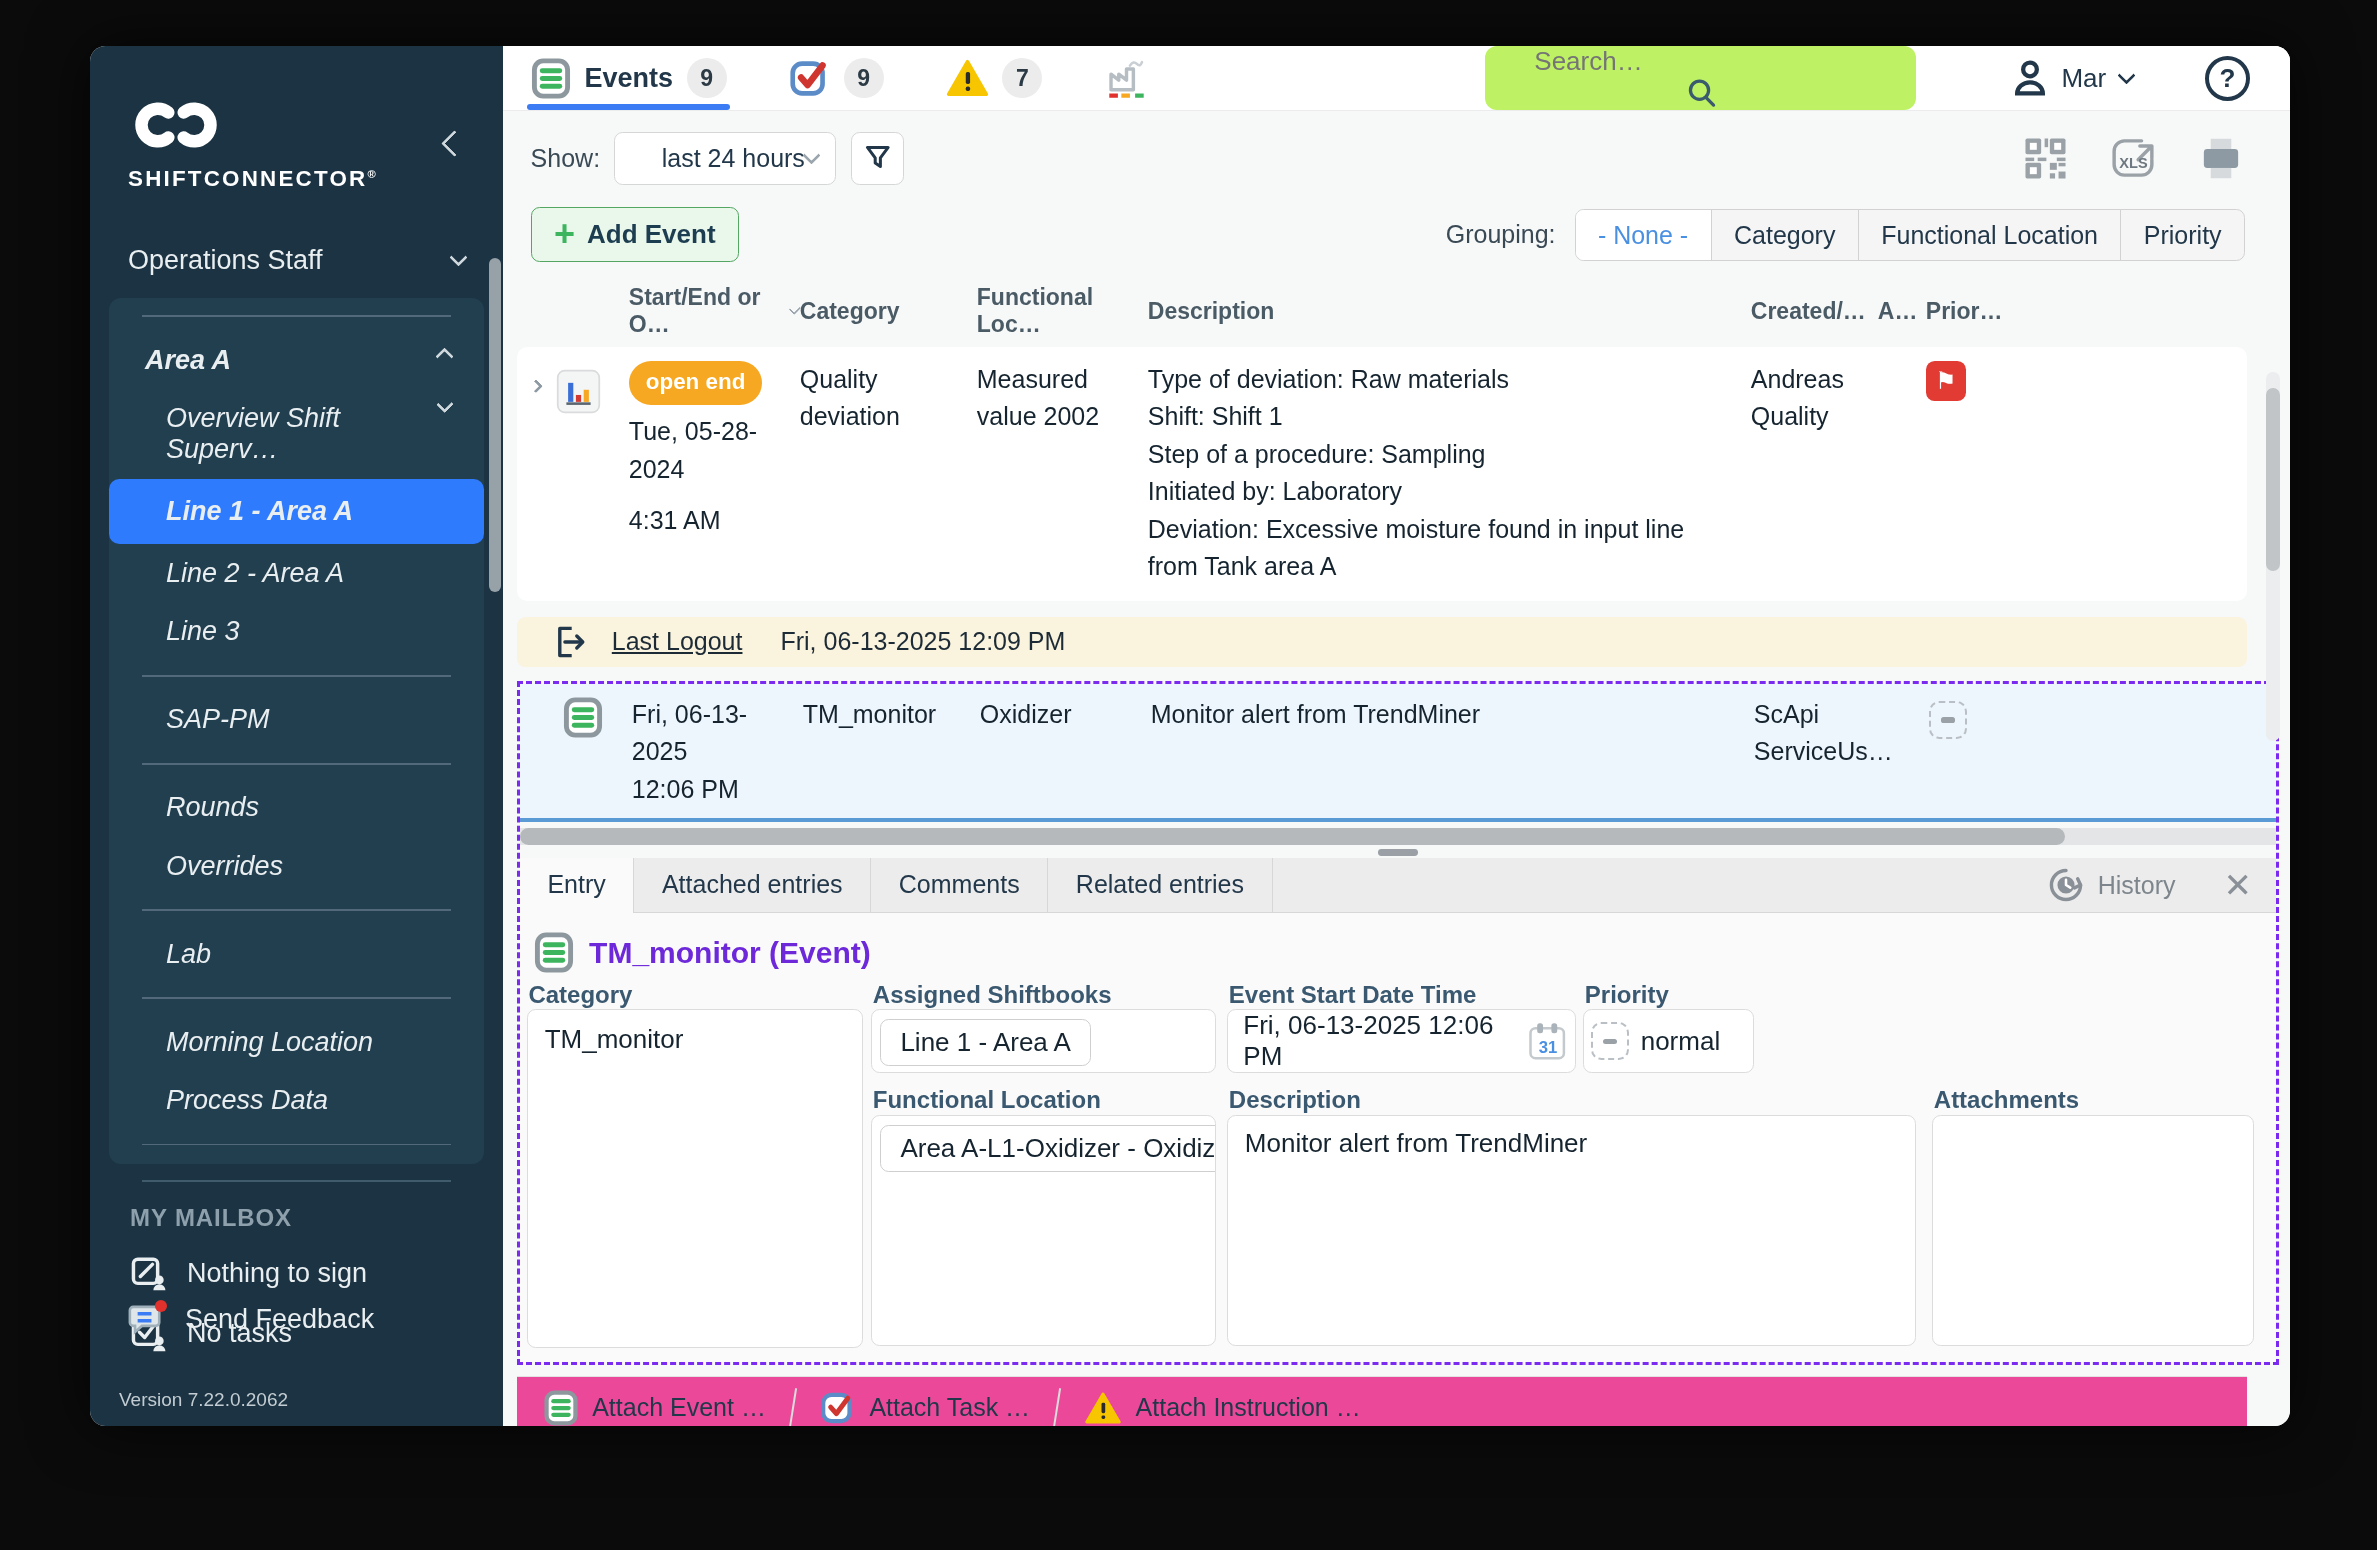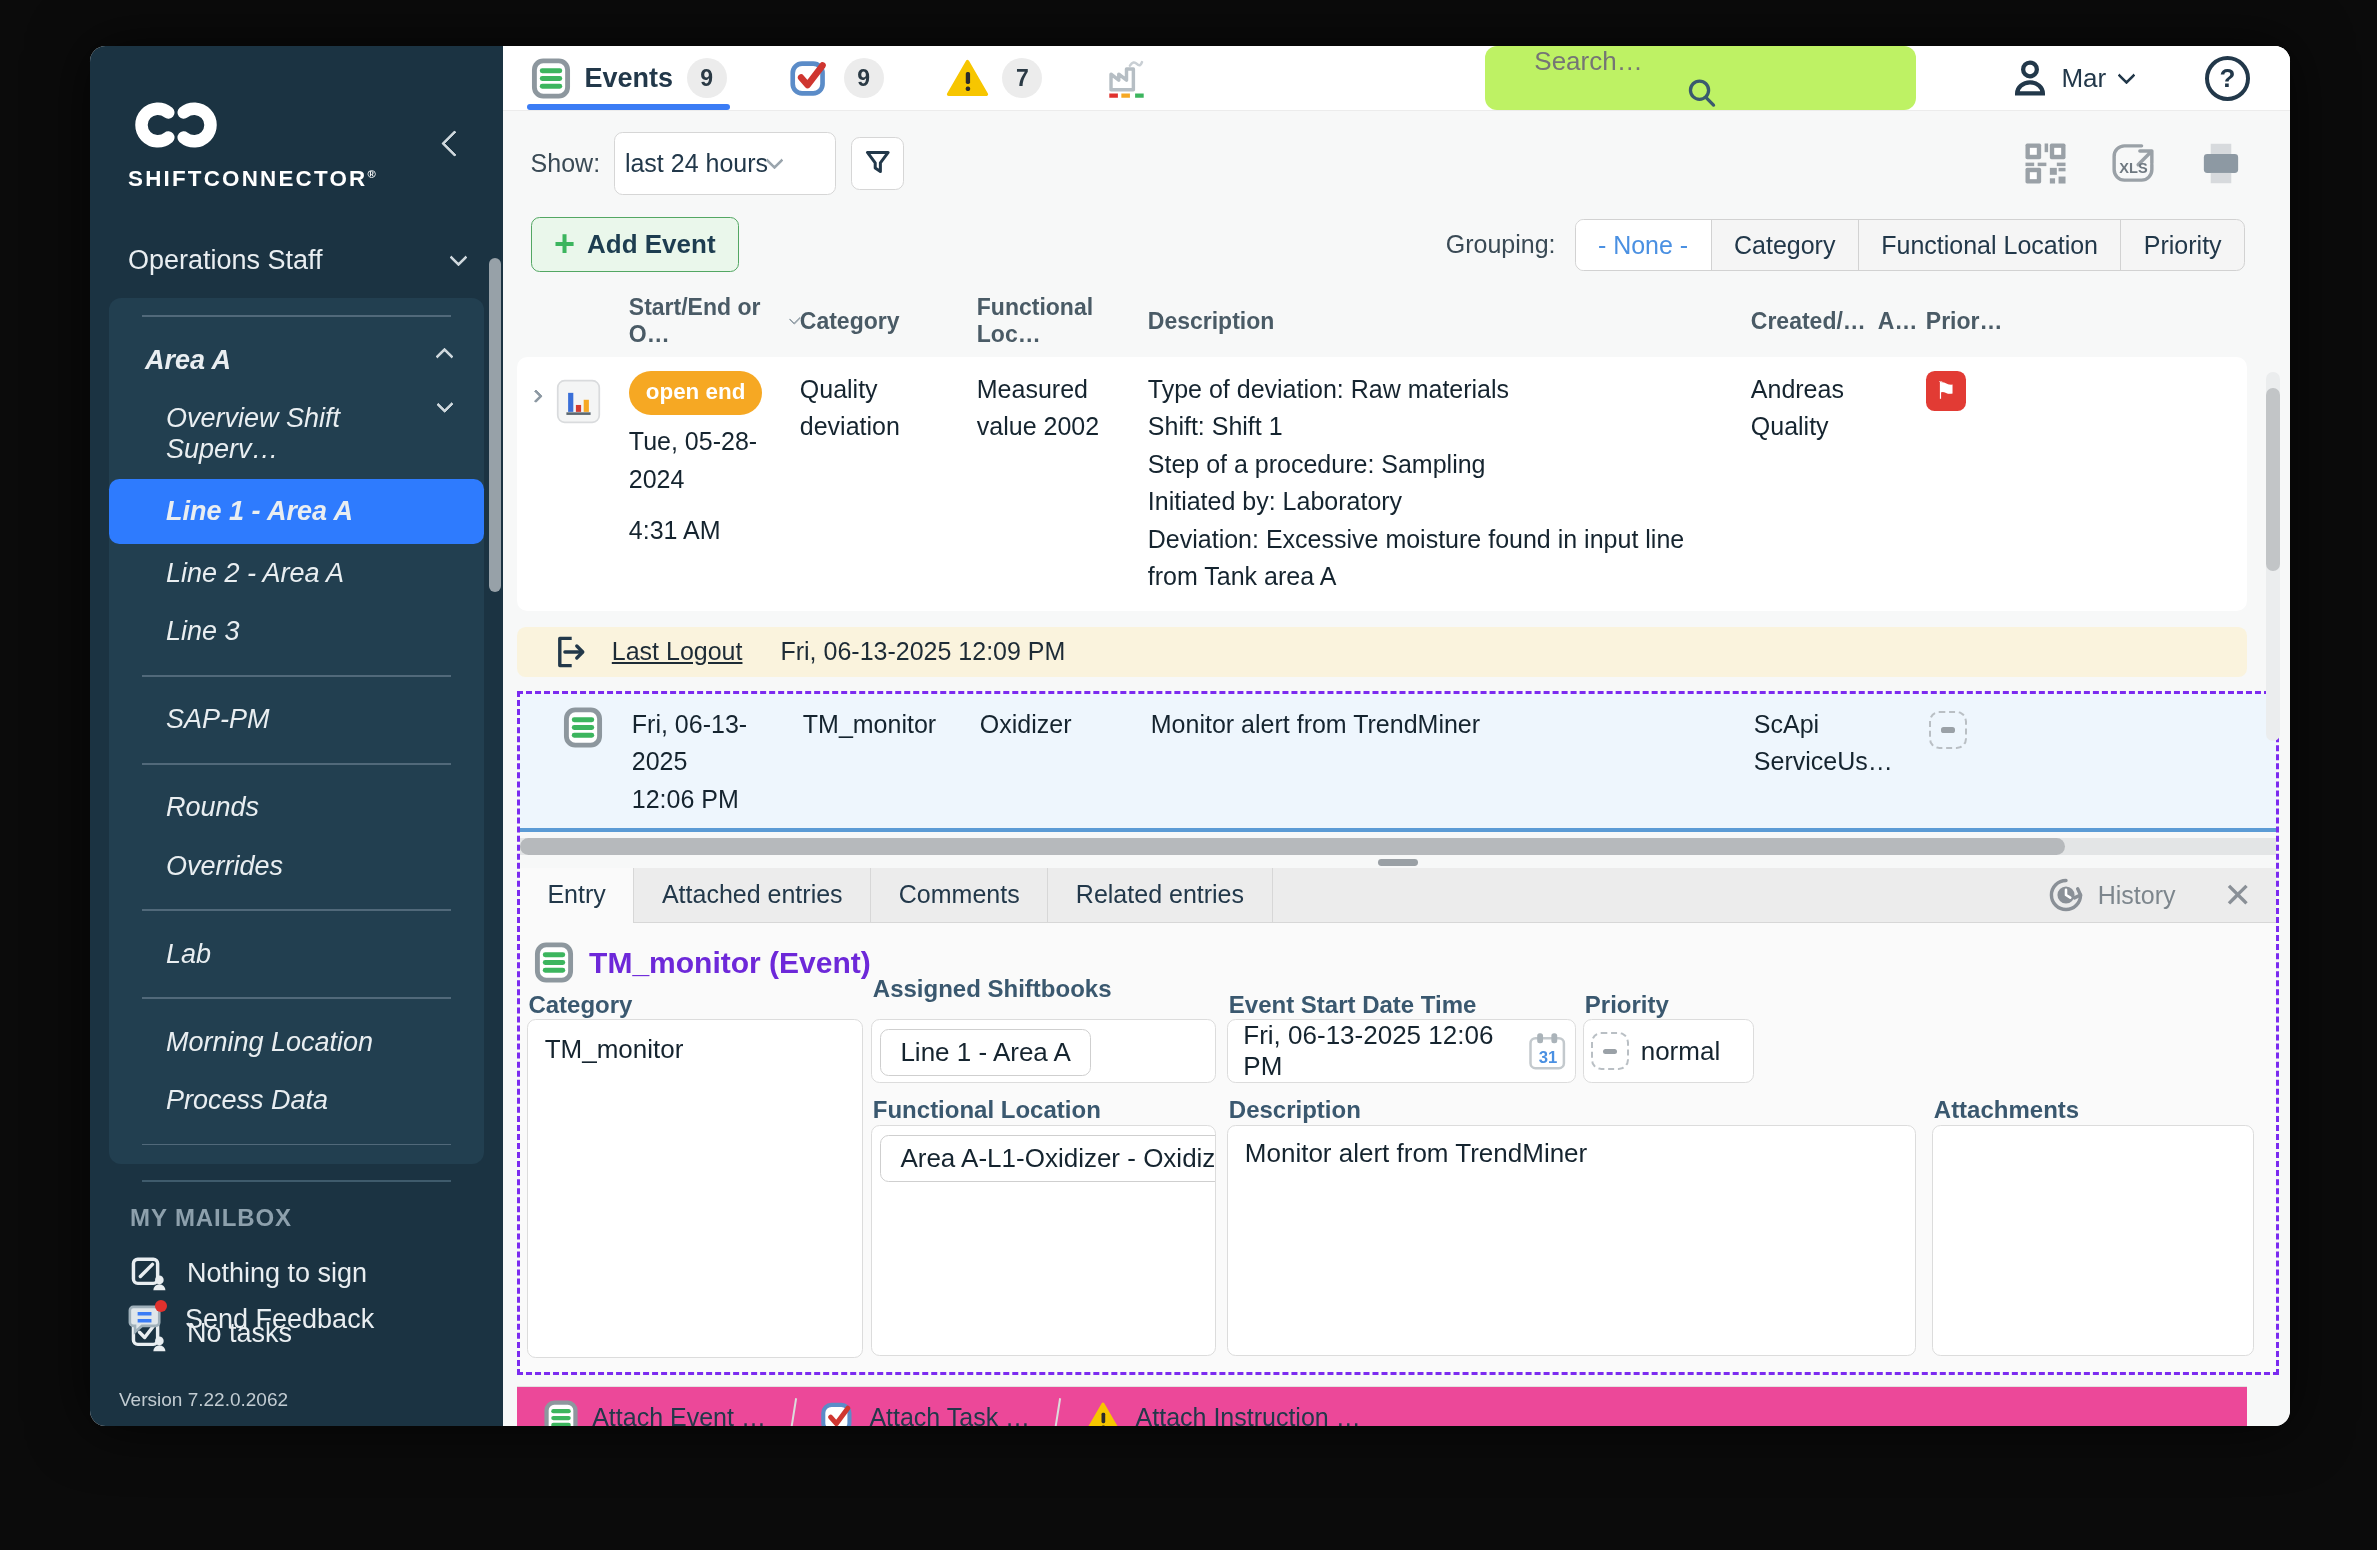--- a/index.html
+++ b/index.html
@@ -51,21 +51,21 @@
   .tlabel { font-size:27px; font-weight:bold; color:#22384a; }
   .badge { min-width:40px; height:40px; border-radius:20px; background:#ececec; display:flex; align-items:center; justify-content:center; font-weight:bold; font-size:23px; color:#2b3a45; padding:0 8.6px; }
 
   .search { margin-left:auto; width:431px; height:64px; background:#bef264; border-radius:12px; display:flex; align-items:center; padding:0 19px 0 22.4px;flex-direction:column; }
   .search input { flex:1; border:0; background:transparent; outline:0; font:inherit; font-size:26px; color:#5f6e79; }
   .user { display:flex; align-items:center; gap:13.8px; margin-left:96px; cursor:pointer; font-size:26px; color:#22384a; }
   .help { width:45px; height:45px; border:4.3px solid #22384a; border-radius:50%; display:flex; align-items:center; justify-content:center; font-weight:bold; font-size:26px; margin-left:72px; color:#22384a; cursor:pointer; }
 
   .tb1 { display:flex; align-items:center; padding:20.7px 45px 0 27.6px; }
   .tb-label { font-size:25px; color:#3a4a55; }
-  .show-select { width:222px; height:63px; background:#fff; border:1.7px solid #d6d6d6; border-radius:8.6px; display:flex; align-items:center; justify-content:flex-start; padding:0 10px; margin-left:13.8px; font-size:25px; color:#22384a; cursor:pointer; }
+  .show-select { width:222px; height:53px; background:#fff; border:1.7px solid #d6d6d6; border-radius:8.6px; display:flex; align-items:center; justify-content:flex-end; padding:0 17px; margin-left:13.8px; font-size:25px; color:#22384a; cursor:pointer; }
   .funnel-btn { width:53px; height:53px; background:#fff; border:1.7px solid #d6d6d6; border-radius:8.6px; margin-left:15.5px; display:flex; align-items:center; justify-content:center; cursor:pointer; }
   .hicons { margin-left:auto; display:flex; align-items:center; gap:38px; }
   .hicons > * { cursor:pointer; }
 
   .tb2 { display:flex; align-items:center; padding:22.4px 45px 0 27.6px; }
   .add-event { height:55px; display:flex; align-items:center; gap:12px; padding:0 22.4px; background:#eaf7eb; border:1.7px solid #53a763; border-radius:8.6px; font-size:26px; font-weight:600; color:#1d3d50; cursor:pointer; }
   .plus { color:#3cb55e; font-size:36px; font-weight:bold; line-height:0.8; }
   .grouping { margin-left:auto; display:flex; align-items:center; }
   .seg { display:flex; border:1.7px solid #d2d2d2; border-radius:8.6px; overflow:hidden; margin-left:19px; background:#f5f5f5; }
   .seg .opt { padding:0 22.4px; height:50px; line-height:50px; font-size:25px; color:#22384a; border-left:1.7px solid #d2d2d2; cursor:pointer; }
@@ -104,21 +104,21 @@
   .fbox { position:absolute; background:#fff; border:1.7px solid #dcdcdc; border-radius:8.6px; overflow:hidden; }
   .tag { display:inline-block; margin:8.6px 0 0 8.6px; padding:6.9px 19px; border:1.7px solid #cfcfcf; border-radius:8.6px; font-size:26px; color:#15242f; background:#fff; white-space:nowrap; }
   .fval { font-size:26px; color:#15242f; }
   .fb-cat  { left:6.9px;    top:96px; width:336px; height:339px; }
   .fb-sb   { left:351px;  top:96px; width:345px; height:64px; }
   .fb-st   { left:707px;  top:96px; width:349px; height:64px; display:flex; justify-content:space-between; align-items:center; padding:0 8.6px 0 15.5px; }
   .fb-pr   { left:1063px; top:96px; width:171px; height:64px; display:flex; align-items:center; gap:12px; padding-left:6.9px; }
   .fb-fl   { left:351px;  top:202px; width:345px; height:231px; }
   .fb-de   { left:707px;  top:202px; width:689px; height:231px; padding:12px 17px; }
   .fb-at   { left:1412px; top:202px; width:322px; height:231px; }
-  .lb-cat { left:8.6px;   top:68px; }  .lb-sb { left:353px;  top:52px;text-align:right; }
+  .lb-cat { left:8.6px;   top:68px; }  .lb-sb { left:353px;  top:68px;text-align:right; }
   .lb-st  { left:709px;  top:68px; }  .lb-pr { left:1065px; top:68px; }
   .lb-fl  { left:353px;  top:173px; } .lb-de { left:709px;  top:173px; }
   .lb-at  { left:1414px; top:173px; }
   .catval { display:block; padding:13.8px 17px; }
 
   .attachbar { margin-top:10.3px; background:#ec4899; border-top:1.7px solid #e2e2e2; border-bottom:1.7px solid #e2e2e2; height:64px; display:flex; align-items:center; padding-left:27.6px; font-size:25px; color:#22384a; }
   .ab-item { display:flex; align-items:center; gap:13.8px; cursor:pointer; }
   .ab-sep { width:1.7px; height:40px; background:#dcdcdc; margin:0 26px; transform:rotate(9deg); }
 
   .vscroll { position:absolute; right:10.3px; top:326px; width:13.8px; height:369px; background:#ebedee; border-radius:6.9px; }

